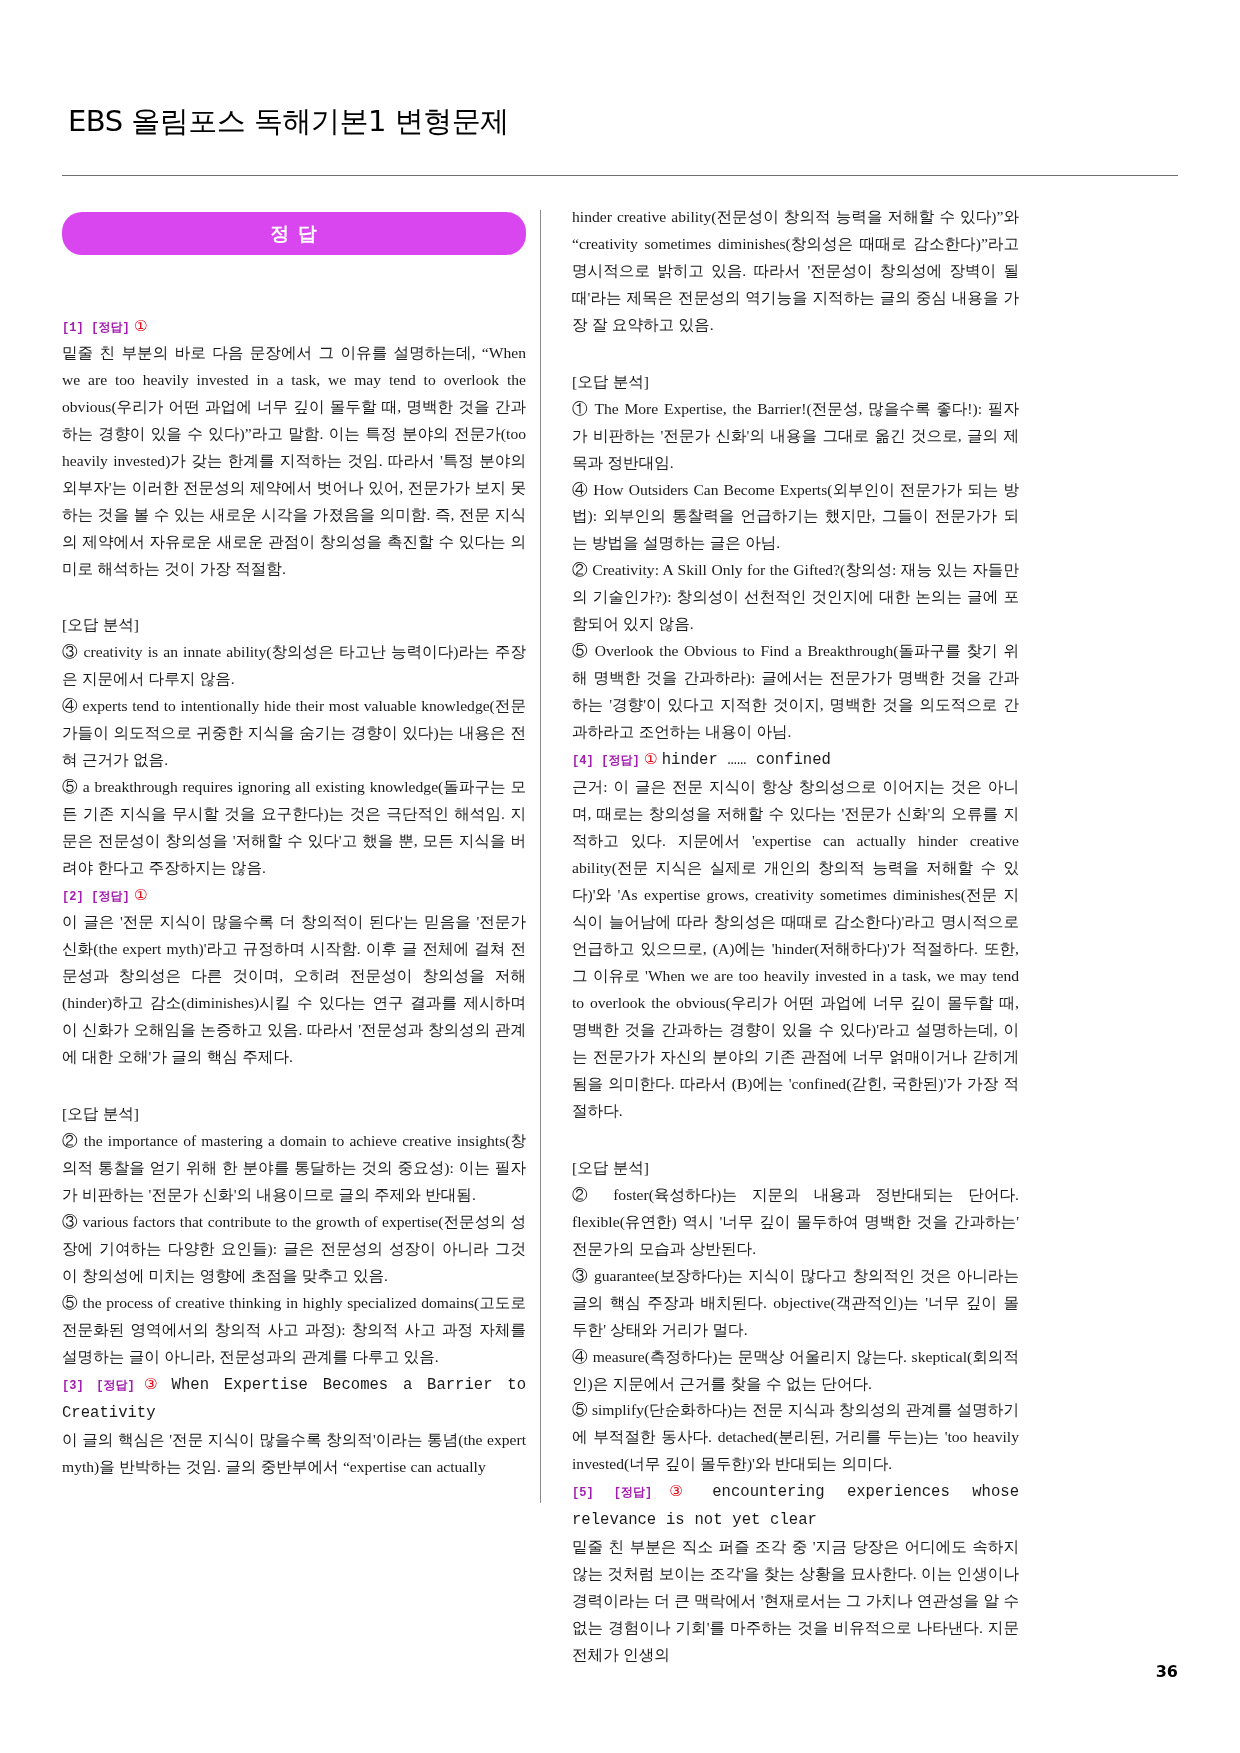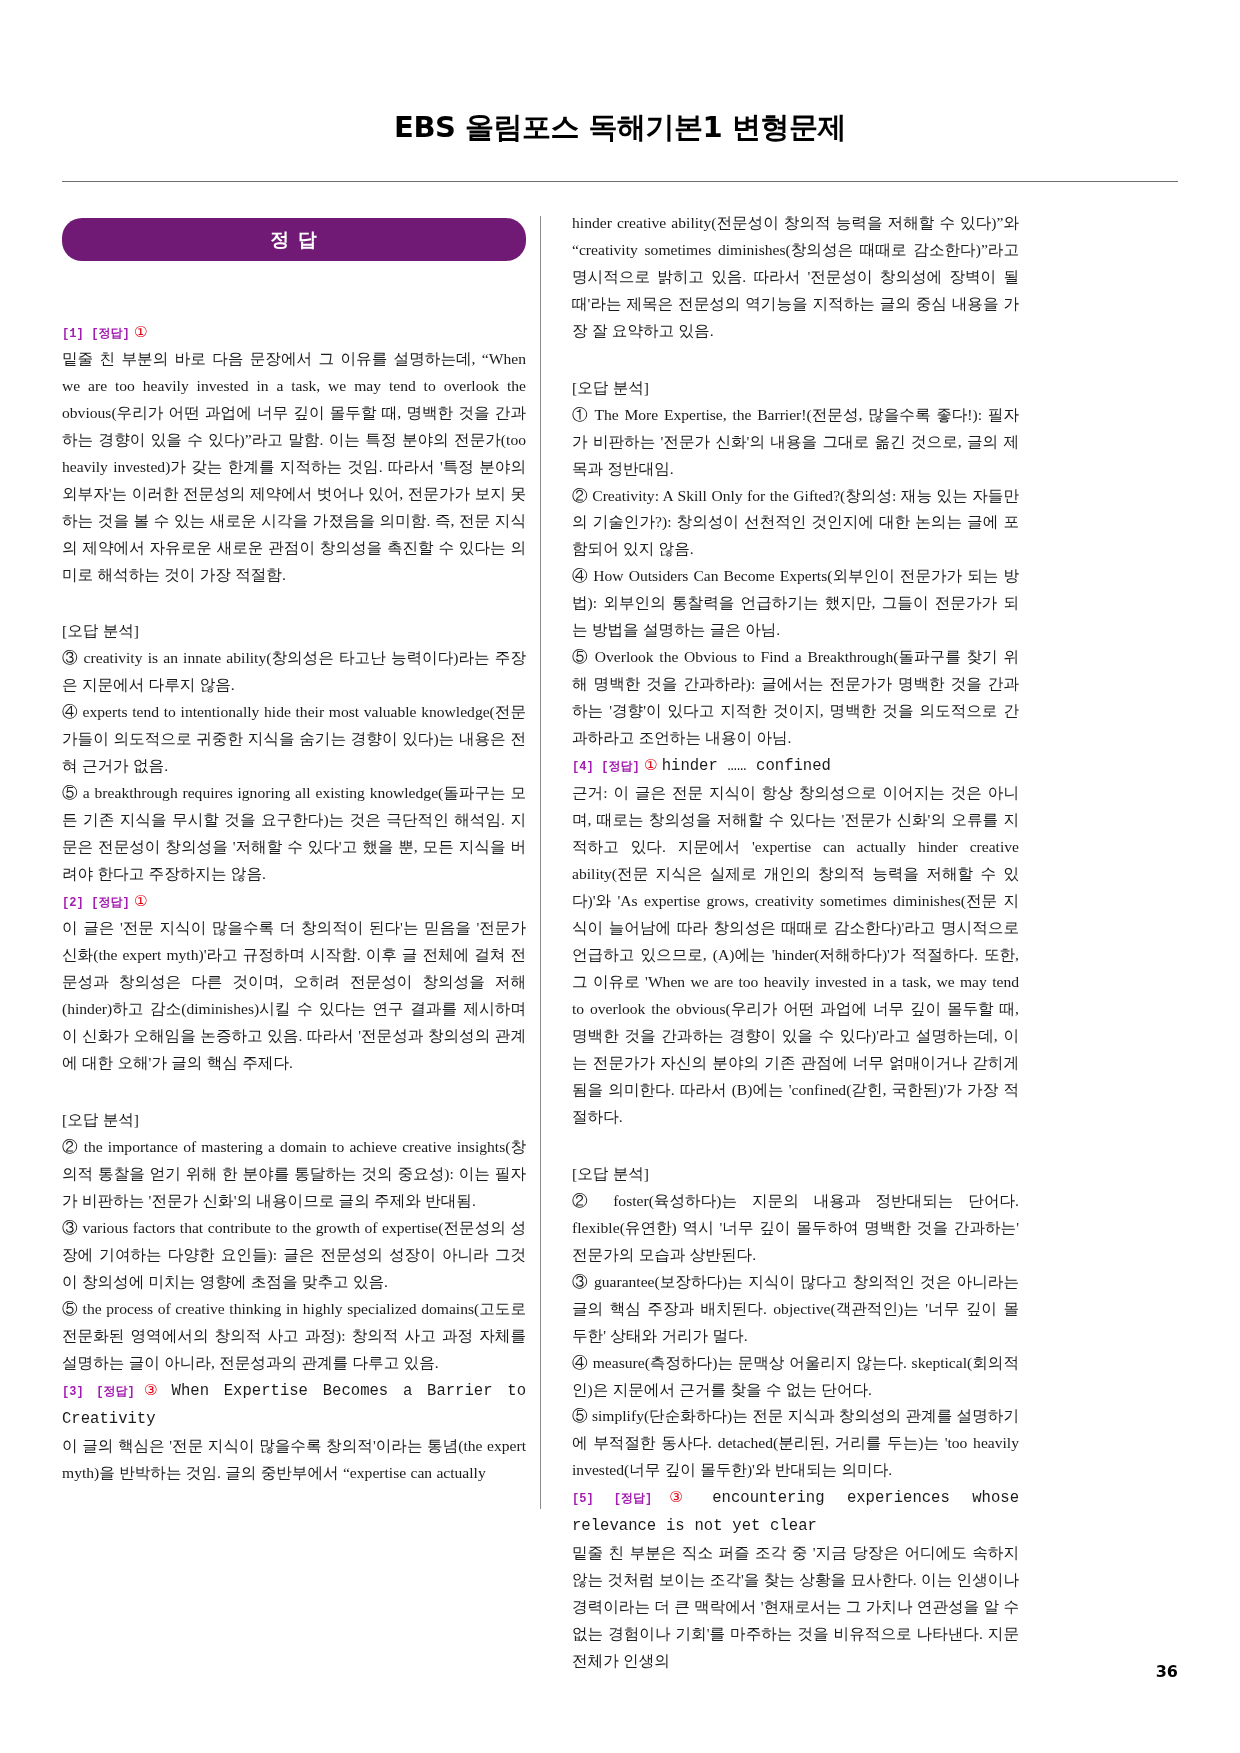--- a/index.html
+++ b/index.html
@@ -20,27 +20,26 @@
     position: absolute;
     left: 0; top: 0;
     width: 1240px;
     height: 1753px;
     box-sizing: border-box;
     padding: 0 62px;
   }
 
   
   .doc-title {
-    text-align: center;
     font-family: "DejaVu Sans", "Liberation Sans", sans-serif;
-    font-weight: 700;
+    font-weight: 400;
     font-size: 29px;
     letter-spacing: -0.5px;
     color: #000;
-    margin: 12px;
+    margin: 6px;
     padding-top: 98px;
     line-height: 1.2;
   }
   .title-rule {
     margin-top: 36px;
     border-top: 1px solid #6e6e6e;
     height: 0;
     width: 100%;
   }
 
@@ -60,21 +59,21 @@
   .col-divider {
     width: 1px;
     background: #8a8a8a;
     margin-top: 6px;
     margin-bottom: 56px;
     flex: 0 0 1px;
   }
 
   
   .answer-banner {
-    background: #701a75;
+    background: #d946ef;
     color: #ffffff;
     text-align: center;
     font-family: "DejaVu Sans", "Liberation Sans", sans-serif;
     font-weight: 700;
     font-size: 19px;
     letter-spacing: 1px;
     padding: 11px 0 12px 0;
     margin: 8px 0 0 0;
     height: 20px;
     line-height: 20px;
@@ -158,22 +157,22 @@
     </div>
 
     <div class="col-divider"></div>
 
     <div class="col col-right">
 
       <p class="para">hinder creative ability(전문성이 창의적 능력을 저해할 수 있다)”와 “creativity sometimes diminishes(창의성은 때때로 감소한다)”라고 명시적으로 밝히고 있음. 따라서 '전문성이 창의성에 장벽이 될 때'라는 제목은 전문성의 역기능을 지적하는 글의 중심 내용을 가장 잘 요약하고 있음.</p>
 
       <p class="para blank-before">[오답 분석]</p>
       <p class="para">① The More Expertise, the Barrier!(전문성, 많을수록 좋다!): 필자가 비판하는 '전문가 신화'의 내용을 그대로 옮긴 것으로, 글의 제목과 정반대임.</p>
+      <p class="para">④ How Outsiders Can Become Experts(외부인이 전문가가 되는 방법): 외부인의 통찰력을 언급하기는 했지만, 그들이 전문가가 되는 방법을 설명하는 글은 아님.</p>
       <p class="para">② Creativity: A Skill Only for the Gifted?(창의성: 재능 있는 자들만의 기술인가?): 창의성이 선천적인 것인지에 대한 논의는 글에 포함되어 있지 않음.</p>
-      <p class="para">④ How Outsiders Can Become Experts(외부인이 전문가가 되는 방법): 외부인의 통찰력을 언급하기는 했지만, 그들이 전문가가 되는 방법을 설명하는 글은 아님.</p>
       <p class="para">⑤ Overlook the Obvious to Find a Breakthrough(돌파구를 찾기 위해 명백한 것을 간과하라): 글에서는 전문가가 명백한 것을 간과하는 '경향'이 있다고 지적한 것이지, 명백한 것을 의도적으로 간과하라고 조언하는 내용이 아님.</p>
 
       <p class="para section-lead"><span class="ans-head">[4] [정답]</span> <span class="circled">①</span> <span class="inline-en">hinder …… confined</span></p>
       <p class="para">근거: 이 글은 전문 지식이 항상 창의성으로 이어지는 것은 아니며, 때로는 창의성을 저해할 수 있다는 '전문가 신화'의 오류를 지적하고 있다. 지문에서 'expertise can actually hinder creative ability(전문 지식은 실제로 개인의 창의적 능력을 저해할 수 있다)'와 'As expertise grows, creativity sometimes diminishes(전문 지식이 늘어남에 따라 창의성은 때때로 감소한다)'라고 명시적으로 언급하고 있으므로, (A)에는 'hinder(저해하다)'가 적절하다. 또한, 그 이유로 'When we are too heavily invested in a task, we may tend to overlook the obvious(우리가 어떤 과업에 너무 깊이 몰두할 때, 명백한 것을 간과하는 경향이 있을 수 있다)'라고 설명하는데, 이는 전문가가 자신의 분야의 기존 관점에 너무 얽매이거나 갇히게 됨을 의미한다. 따라서 (B)에는 'confined(갇힌, 국한된)'가 가장 적절하다.</p>
 
       <p class="para blank-before">[오답 분석]</p>
       <p class="para">② foster(육성하다)는 지문의 내용과 정반대되는 단어다. flexible(유연한) 역시 '너무 깊이 몰두하여 명백한 것을 간과하는' 전문가의 모습과 상반된다.</p>
       <p class="para">③ guarantee(보장하다)는 지식이 많다고 창의적인 것은 아니라는 글의 핵심 주장과 배치된다. objective(객관적인)는 '너무 깊이 몰두한' 상태와 거리가 멀다.</p>
       <p class="para">④ measure(측정하다)는 문맥상 어울리지 않는다. skeptical(회의적인)은 지문에서 근거를 찾을 수 없는 단어다.</p>
       <p class="para">⑤ simplify(단순화하다)는 전문 지식과 창의성의 관계를 설명하기에 부적절한 동사다. detached(분리된, 거리를 두는)는 'too heavily invested(너무 깊이 몰두한)'와 반대되는 의미다.</p>

